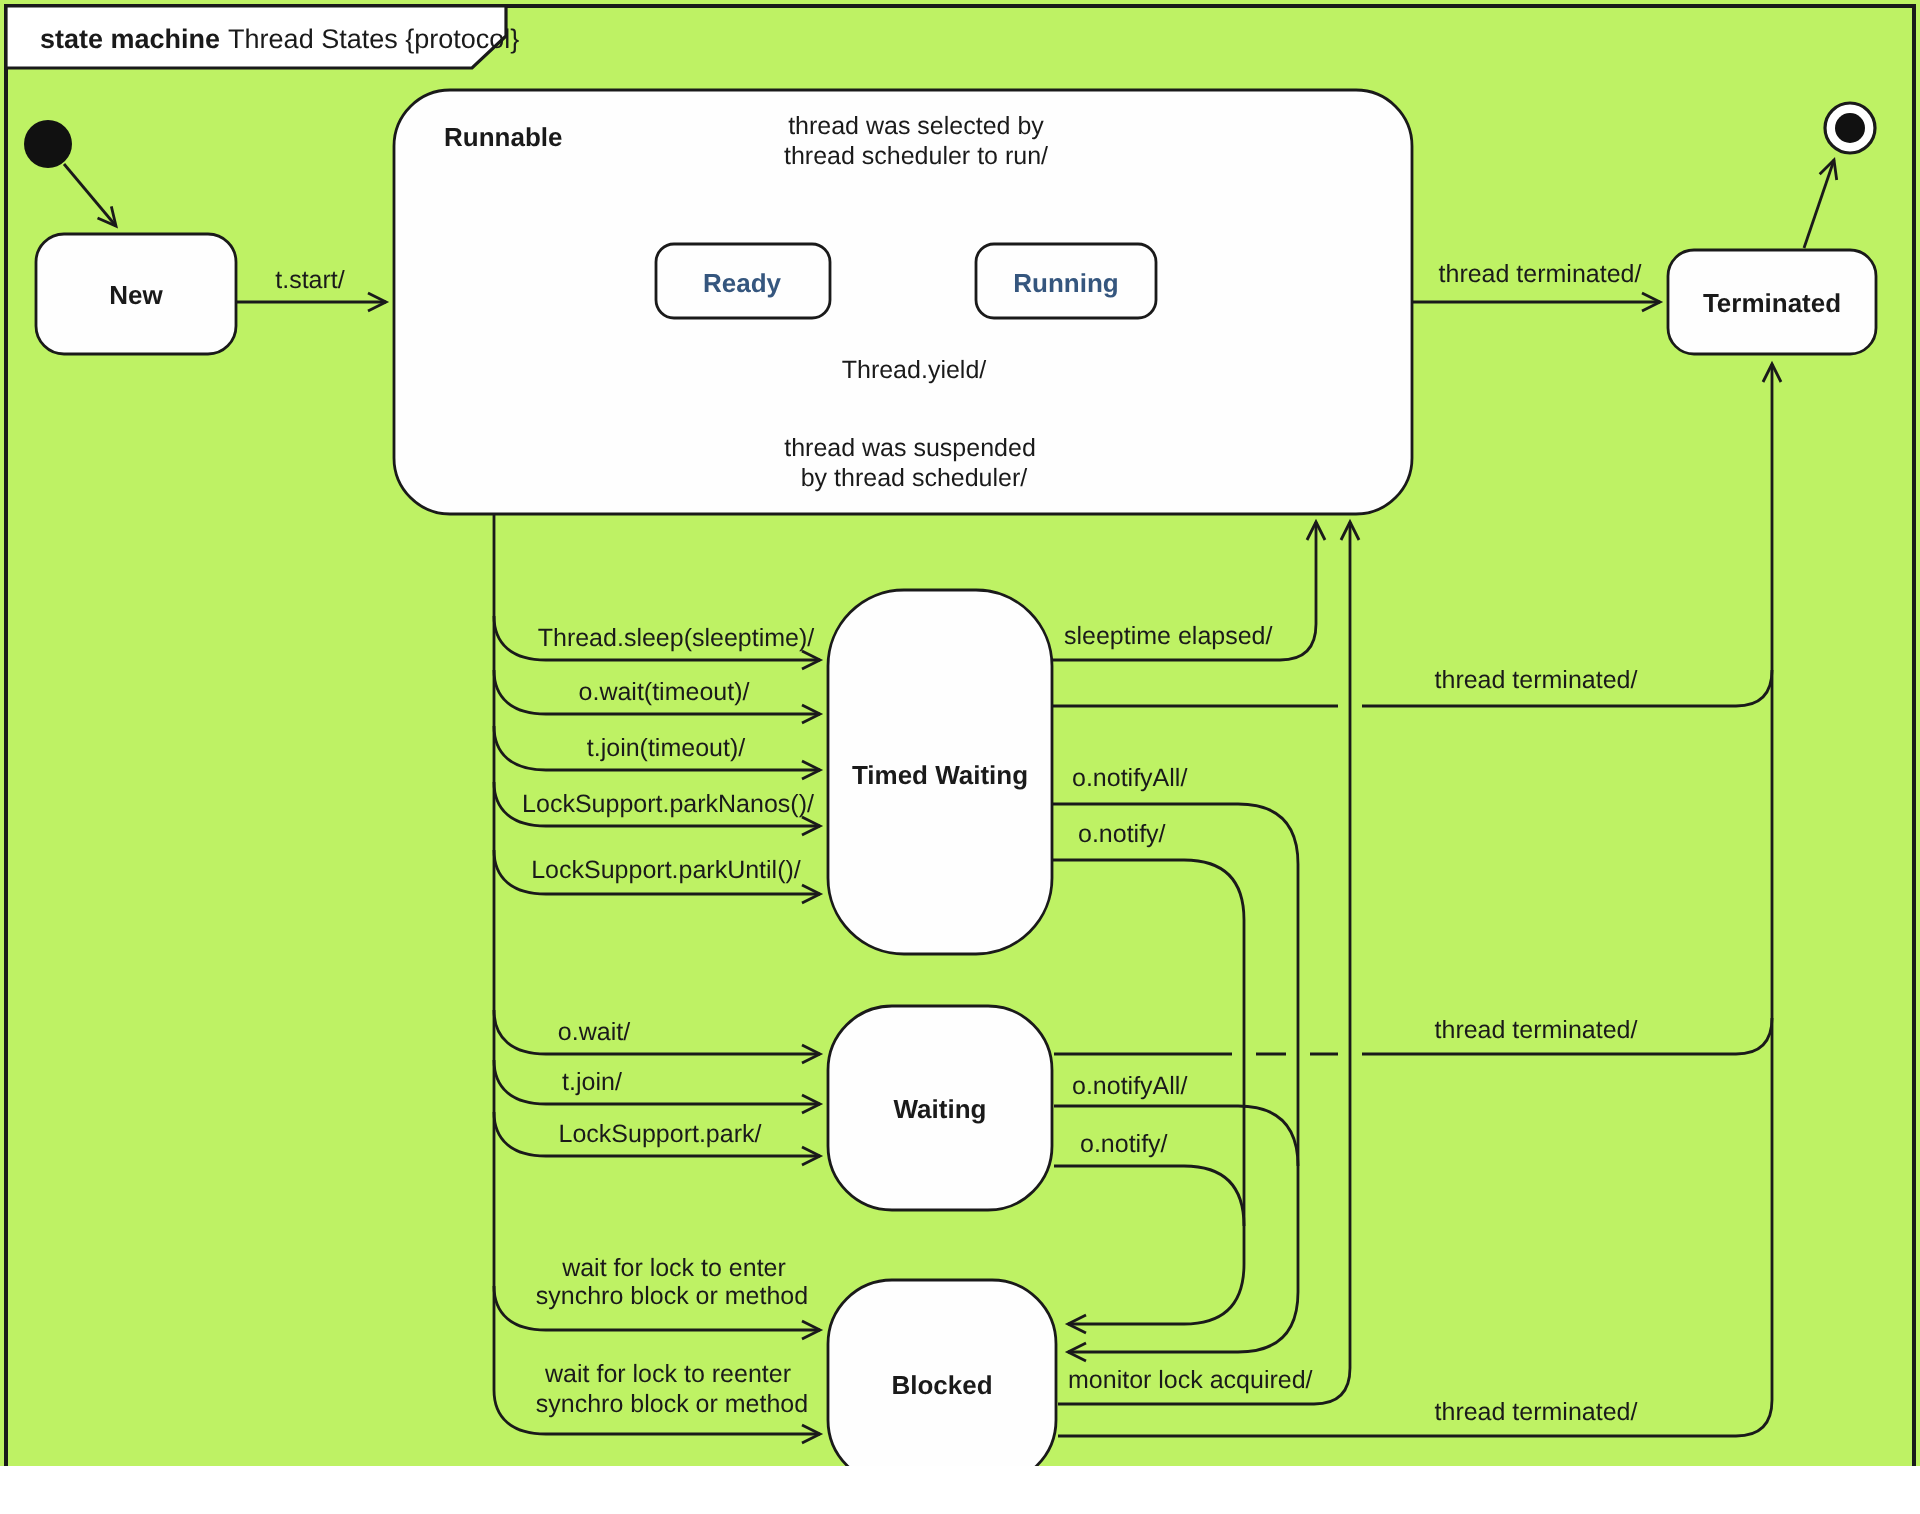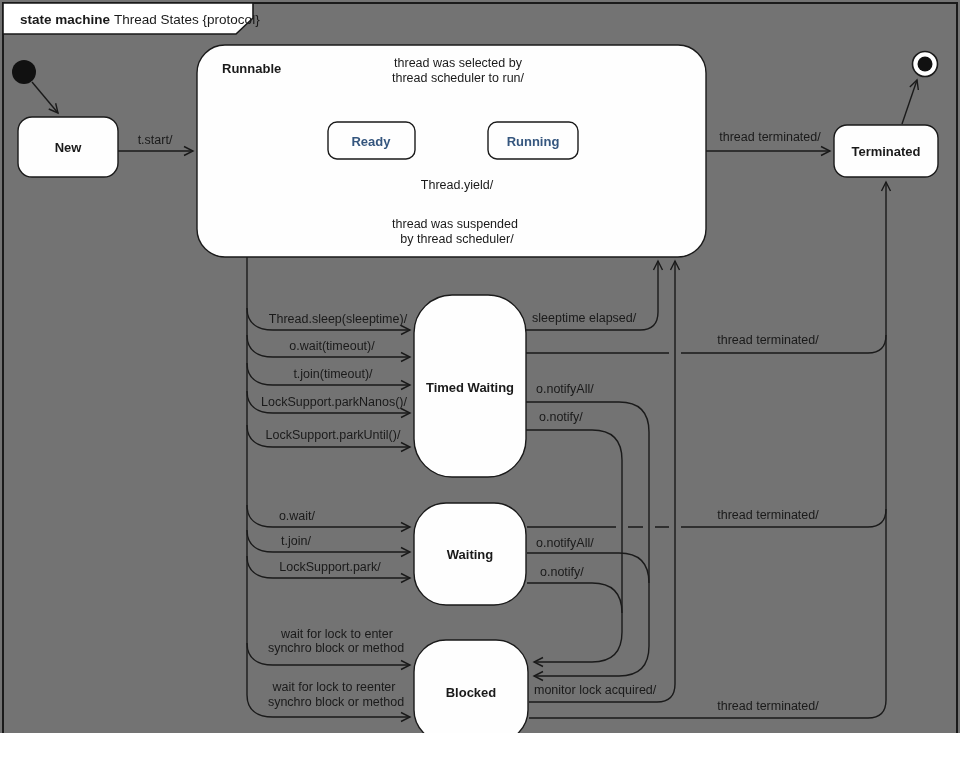--- a/index.html
+++ b/index.html
@@ -1,16 +1,16 @@
 <!DOCTYPE html>
 <html><head>
 <meta charset="utf-8">
 <style>
   html,body{margin:0;padding:0;background:#ffffff;}
-  .stage{width:960px;height:733px;position:relative;background:#737373;
+  .stage{width:960px;height:733px;position:relative;background:#bef264;
          font-family:"Liberation Sans", sans-serif;}
   svg{display:block;}
   text{fill:#1a1a1a;font-family:"Liberation Sans", sans-serif;font-size:12.5px;}
   .st-label{font-weight:bold;font-size:13px;}
   .blue{fill:#35567E;}
   .edge{stroke:#1a1a1a;stroke-width:1.4;fill:none;}
   .node{stroke:#1a1a1a;stroke-width:1.4;fill:#fefefe;}
   .frame{stroke:#1a1a1a;stroke-width:2;fill:none;}
   .tab{stroke:#1a1a1a;stroke-width:1.6;fill:#ffffff;}
   .title-kw{font-weight:bold;font-size:13.5px;}

